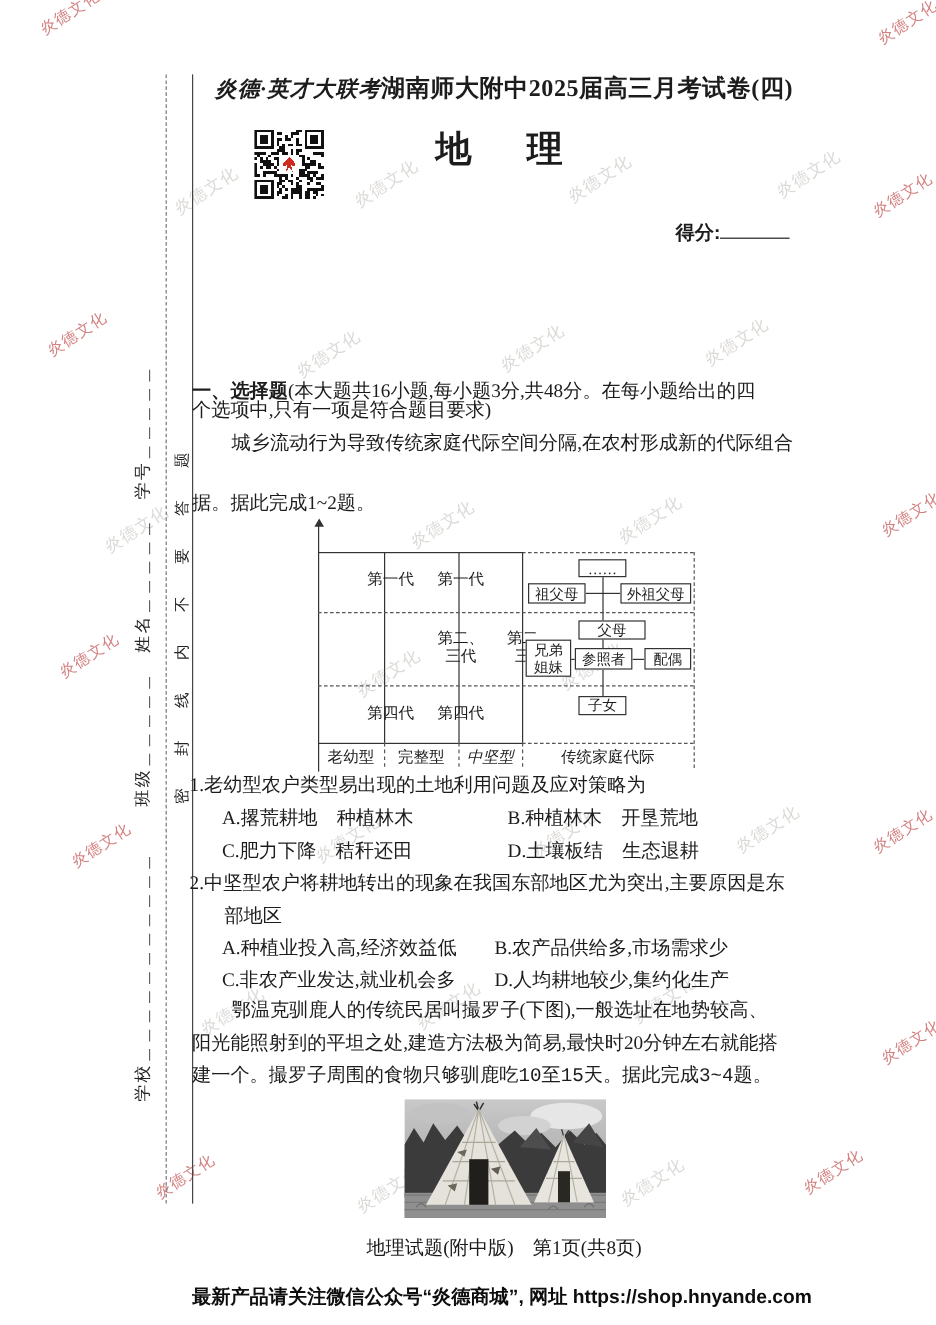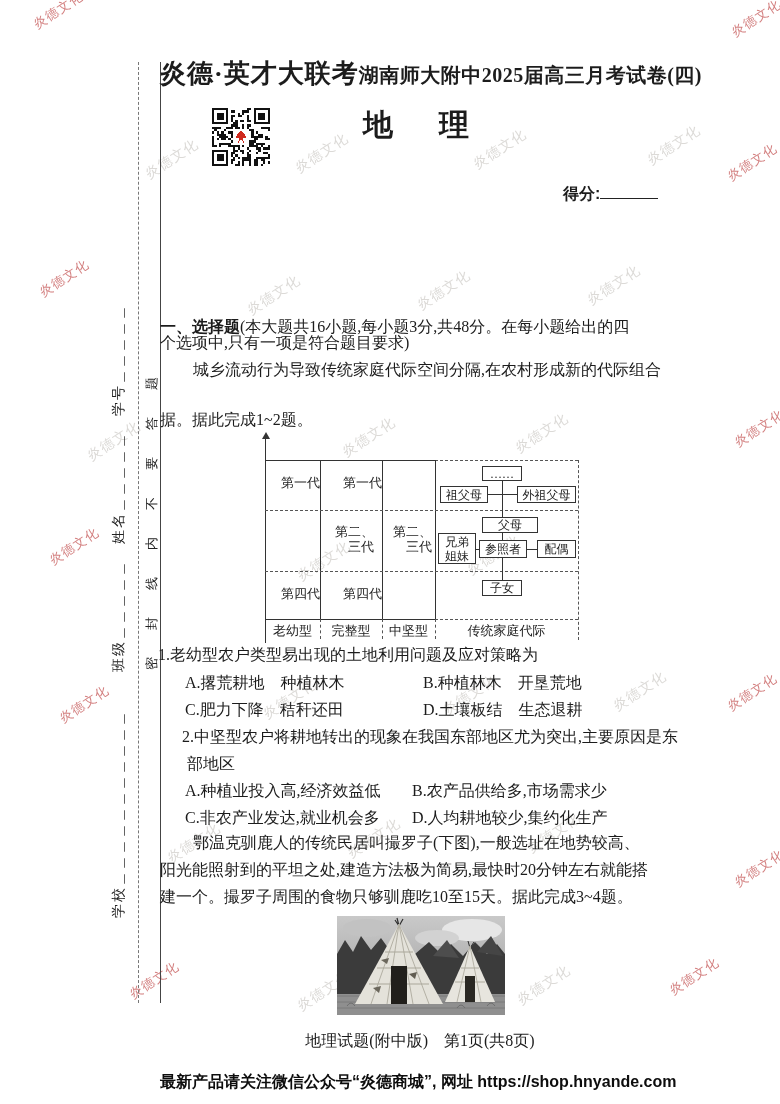--- a/index.html
+++ b/index.html
@@ -15,35 +15,35 @@
   .v-solid{position:absolute;left:160px;top:62px;height:941px;width:1px;background:#444;z-index:1;}
   .vtext{position:absolute;transform:rotate(-90deg);transform-origin:0 0;white-space:nowrap;z-index:1;color:#222;}
   .vtext.fields{left:110px;top:672px;font-size:14px;letter-spacing:2px;}
   .vtext.school{left:110px;top:918px;font-size:14px;letter-spacing:2px;}
   .vtext.seal{left:143px;top:670px;font-size:13px;letter-spacing:27px;}
   
   .line{position:absolute;font-size:16px;line-height:20px;white-space:pre;z-index:2;}
   .b{font-weight:bold;}
   .center{left:160px;width:520px;text-align:center;}
   .hdr{top:64px;font-size:20px;font-weight:bold;letter-spacing:0.5px;}
-  .hdr .brand{font-size:26px;letter-spacing:1px;text-align:right;}
+  .hdr .brand{font-style:italic;font-size:18px;letter-spacing:1px;text-align:right;}
   .subject{top:115px;font-size:30px;font-weight:bold;font-family:"Liberation Sans",sans-serif;letter-spacing:8px;}
   .score{top:184px;left:563px;font-family:"Liberation Sans",sans-serif;font-weight:bold;font-size:16px;}
   .score-line{display:inline-block;width:58px;border-bottom:1px solid #222;height:14px;}
   .notice{top:211px;left:193px;}
   .sec-title{top:259px;font-size:17px;font-weight:bold;}
   
   .diagram{position:absolute;left:253px;top:430px;width:340px;height:218px;z-index:2;font-size:13px;}
   .dg-el{position:absolute;}
   .hl{height:0;border-top:1px solid #333;}
   .hd{height:0;border-top:1px dashed #555;}
   .vl{width:1px;background:#333;}
   .vd{width:0;border-left:1px dashed #555;}
   .arrow{width:0;height:0;border-left:4px solid transparent;border-right:4px solid transparent;border-bottom:7px solid #333;}
-  .cell{position:absolute;text-align:right;line-height:15px;}
+  .cell{position:absolute;text-align:center;line-height:15px;padding-left:33px;}
   .tbox{position:absolute;border:1px solid #333;background:#fff;display:flex;align-items:center;justify-content:center;
         font-size:12px;line-height:14px;text-align:center;padding:0 1px;box-sizing:border-box;}
   .axis-label{position:absolute;text-align:center;font-size:13px;top:192px;}
   
   .photo{position:absolute;left:337px;top:916px;z-index:2;}
   .qr{position:absolute;left:212px;top:107px;z-index:2;}
   .footer-page{top:1031px;font-size:16px;}
   .promo{top:1072px;left:160px;font-family:"Liberation Sans",sans-serif;font-size:16px;font-weight:600;color:#0d0d0d;}
 </style>
 </head>
@@ -319,21 +319,21 @@
 
     <div class="cell" style="left:12px;width:55px;top:45px;">第一代</div>
     <div class="cell" style="left:67px;width:62px;top:45px;">第一代</div>
     <div class="cell" style="left:75px;width:46px;top:94px;">第二、三代</div>
     <div class="cell" style="left:133px;width:46px;top:94px;">第二、三代</div>
     <div class="cell" style="left:12px;width:55px;top:156px;">第四代</div>
     <div class="cell" style="left:67px;width:62px;top:156px;">第四代</div>
 
     <div class="axis-label" style="left:12px;width:55px;">老幼型</div>
     <div class="axis-label" style="left:67px;width:62px;">完整型</div>
-    <div class="axis-label" style="left:129px;width:53px;">中坚型</div>
+    <div class="axis-label" style="left:129px;width:53px;font-style:italic;">中坚型</div>
     <div class="axis-label" style="left:182px;width:143px;">传统家庭代际</div>
 
     <div class="dg-el vl" style="left:249px;top:50px;height:38px;"></div>
     <div class="dg-el hl" style="left:235px;top:64px;width:29px;"></div>
     <div class="dg-el vl" style="left:249px;top:102px;height:9px;"></div>
     <div class="dg-el hl" style="left:221px;top:119px;width:5px;"></div>
     <div class="dg-el hl" style="left:274px;top:119px;width:10px;"></div>
     <div class="dg-el vl" style="left:249px;top:128px;height:22px;"></div>
 
     <div class="tbox" style="left:229px;top:36px;width:40px;height:15px;">……</div>
@@ -345,30 +345,30 @@
     <div class="tbox" style="left:284px;top:110px;width:39px;height:18px;">配偶</div>
     <div class="tbox" style="left:229px;top:150px;width:40px;height:16px;">子女</div>
   </div>
 
   <div class="line" style="top:645px;left:158px;"><span>1.</span><span>老幼型农户类型易出现的土地利用问题及应对策略为</span></div>
   <div class="line" style="top:673px;left:185px;">A.撂荒耕地　种植林木</div>
   <div class="line" style="top:673px;left:423px;">B.种植林木　开垦荒地</div>
   <div class="line" style="top:700px;left:185px;">C.肥力下降　秸秆还田</div>
   <div class="line" style="top:700px;left:423px;">D.土壤板结　生态退耕</div>
 
-  <div class="line" style="top:727px;left:158px;margin-left:24px;"><span>2.</span><span>中坚型农户将耕地转出的现象在我国东部地区尤为突出,主要原因是东</span></div>
+  <div class="line" style="top:727px;left:158px;"><span>2.</span><span>中坚型农户将耕地转出的现象在我国东部地区尤为突出,主要原因是东</span></div>
   <div class="line" style="top:754px;left:187px;">部地区</div>
   <div class="line" style="top:781px;left:185px;">A.种植业投入高,经济效益低</div>
   <div class="line" style="top:808px;left:185px;">C.非农产业发达,就业机会多</div>
   <div class="line" style="top:781px;left:412px;">B.农产品供给多,市场需求少</div>
   <div class="line" style="top:808px;left:412px;">D.人均耕地较少,集约化生产</div>
 
   <div class="line" style="top:833px;left:193px;">鄂温克驯鹿人的传统民居叫撮罗子(下图),一般选址在地势较高、</div>
   <div class="line" style="top:860px;left:160px;">阳光能照射到的平坦之处,建造方法极为简易,最快时20分钟左右就能搭</div>
-  <div class="line" style="top:887px;left:160px;">建一个。撮罗子周围的食物只够驯鹿吃10至15天。据此完成3~4题。</div>
+  <div class="line" style="top:887px;left:160px;font-family:Liberation Mono, monospace;">建一个。撮罗子周围的食物只够驯鹿吃10至15天。据此完成3~4题。</div>
 
   <svg class="photo" width="168" height="99" viewBox="0 0 168 99">
     <defs>
       <linearGradient id="sky" x1="0" y1="0" x2="0" y2="1">
         <stop offset="0" stop-color="#c9c9c9"></stop>
           <stop offset="1" stop-color="#9a9a9a"></stop>
       </linearGradient>
     </defs>
     <rect x="0" y="0" width="168" height="99" fill="url(#sky)"></rect>
     <ellipse cx="135" cy="14" rx="30" ry="11" fill="#e6e6e6"></ellipse>

